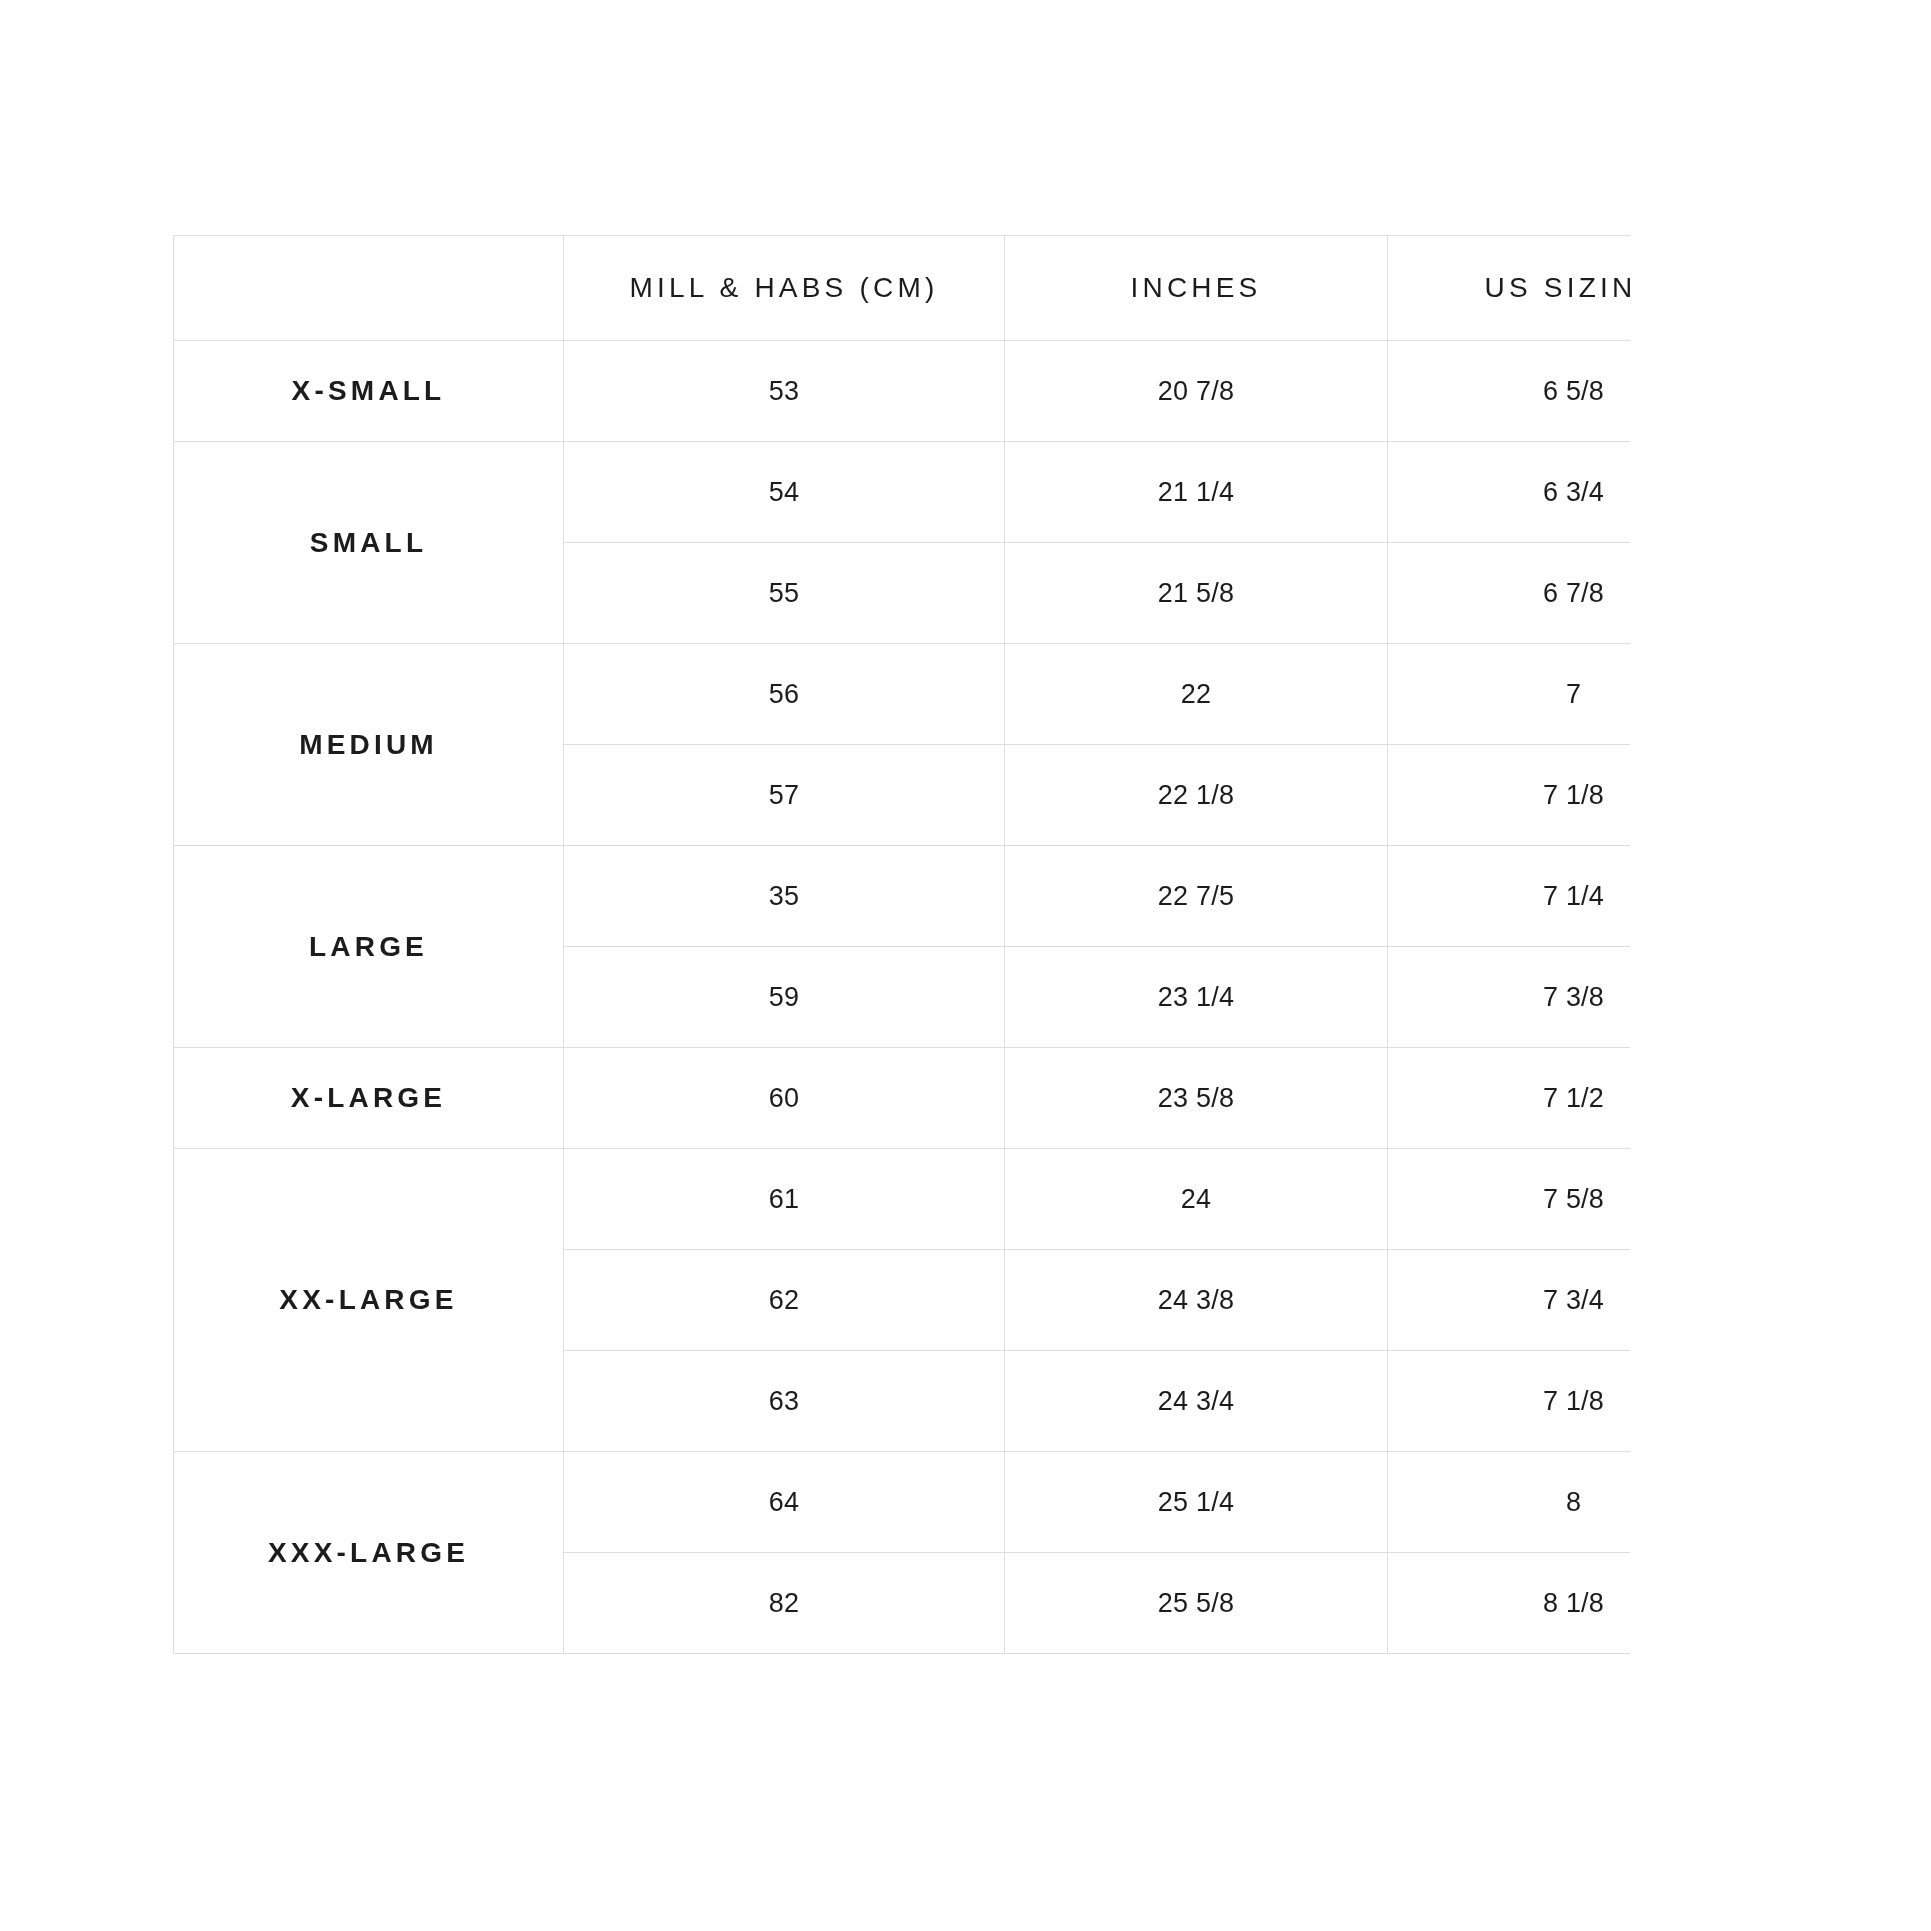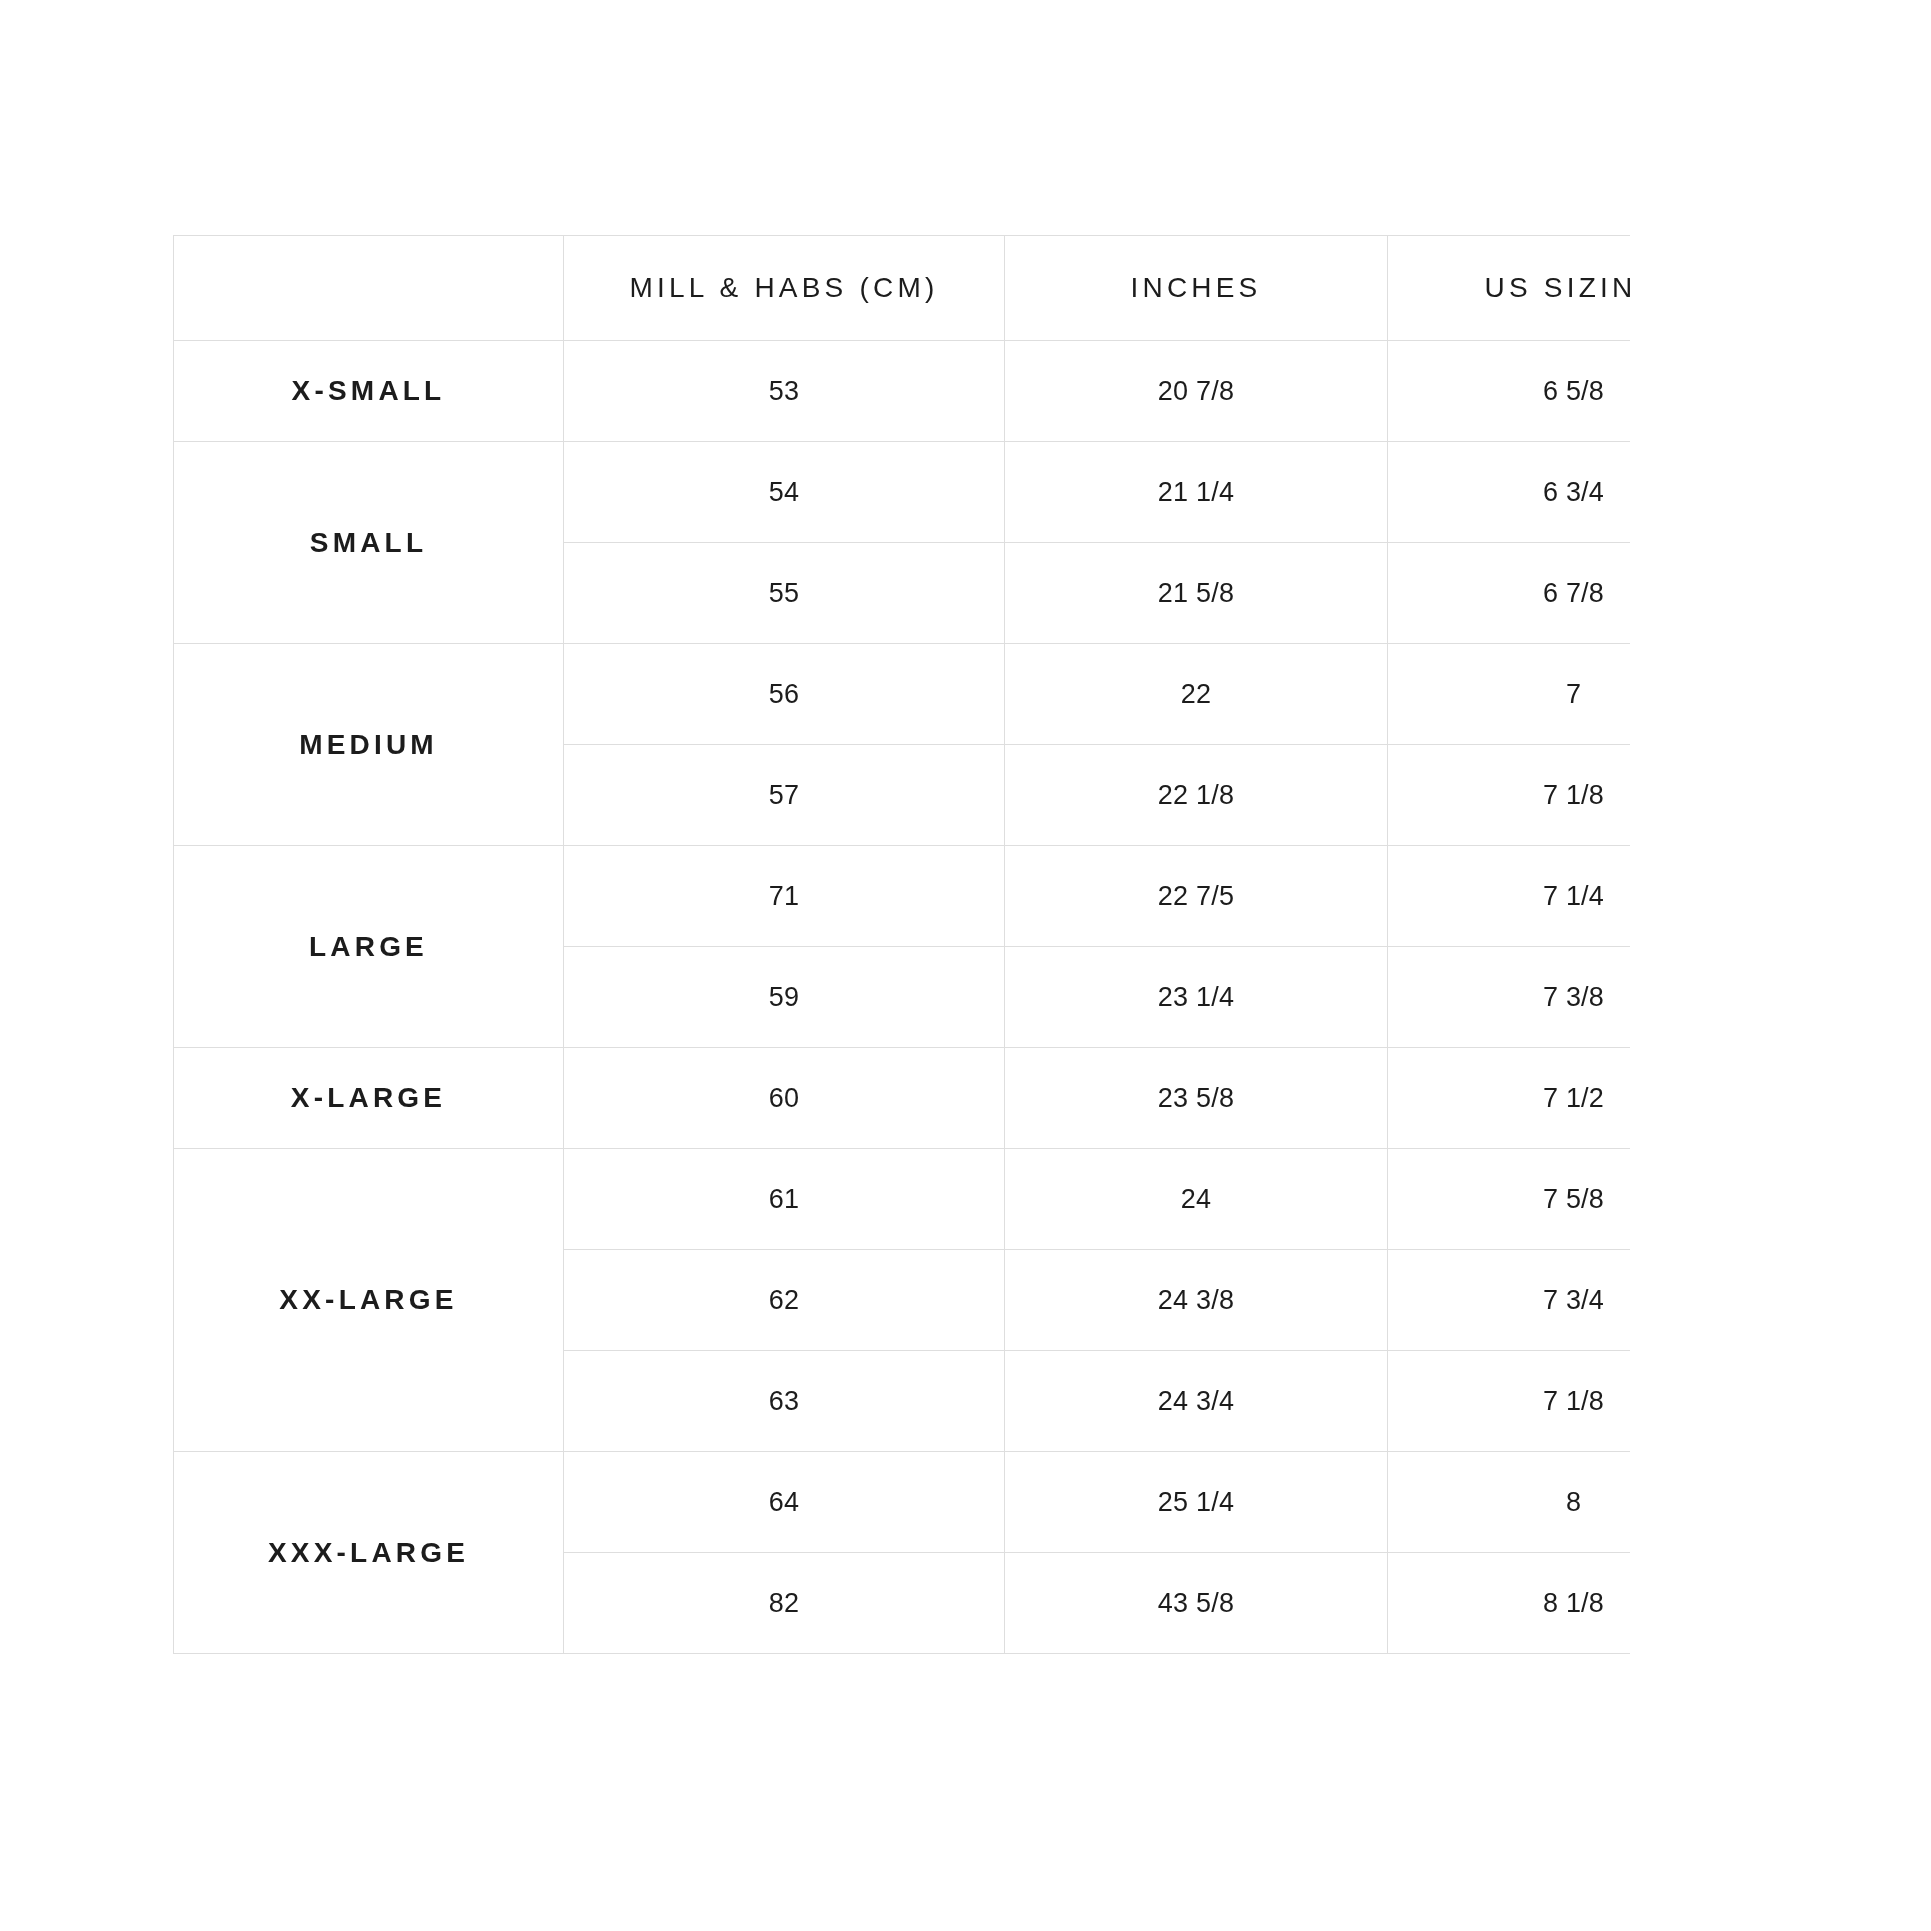--- a/index.html
+++ b/index.html
@@ -129,21 +129,21 @@
             <td class="val">22</td>
             <td class="val">7</td>
           </tr>
           <tr>
             <td class="val">57</td>
             <td class="val">22 1/8</td>
             <td class="val">7 1/8</td>
           </tr>
           <tr>
             <td class="size-label" rowspan="2">LARGE</td>
-            <td class="val">71</td>
+            <td class="val">35</td>
             <td class="val">22 7/5</td>
             <td class="val">7 1/4</td>
           </tr>
           <tr>
             <td class="val">59</td>
             <td class="val">23 1/4</td>
             <td class="val">7 3/8</td>
           </tr>
           <tr>
             <td class="size-label" rowspan="1">X-LARGE</td>
@@ -168,21 +168,21 @@
             <td class="val">7 1/8</td>
           </tr>
           <tr>
             <td class="size-label" rowspan="2">XXX-LARGE</td>
             <td class="val">64</td>
             <td class="val">25 1/4</td>
             <td class="val">8</td>
           </tr>
           <tr>
             <td class="val">82</td>
-            <td class="val">43 5/8</td>
+            <td class="val">25 5/8</td>
             <td class="val">8 1/8</td>
           </tr>
         </tbody>
     </table>
   </div>
 
 </div>
 
 
 </body></html>

